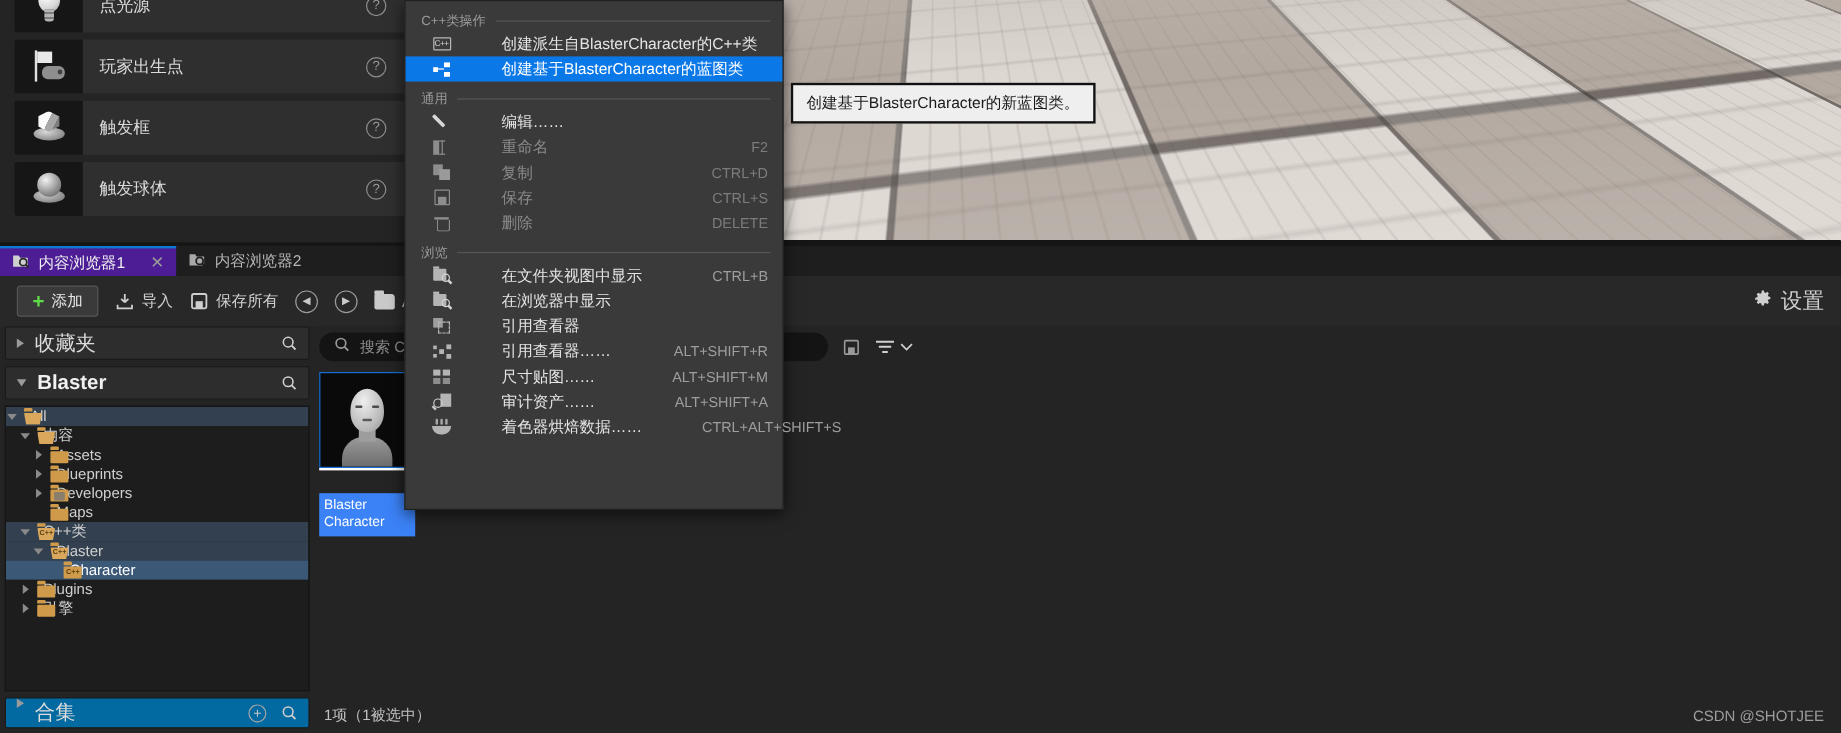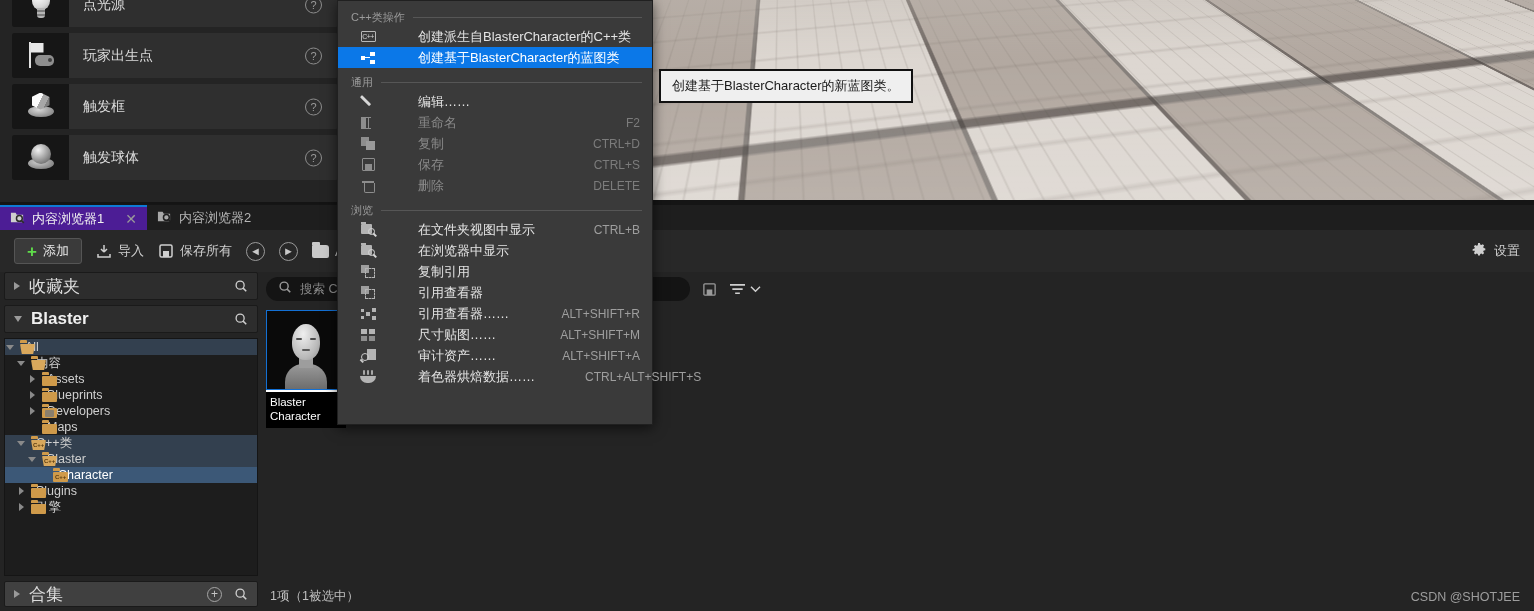--- a/index.html
+++ b/index.html
@@ -127,21 +127,21 @@
   .tb-icon { width: 16px; height: 16px; color: #cfcfcf; }
   .nav-circle {
     width: 19px; height: 19px; border: 1px solid #9a9a9a; border-radius: 50%;
     display: flex; align-items: center; justify-content: center; font-size: 11px; color: #c9c9c9;
   }
   .folder-glyph { width: 17px; height: 13px; background: #c9c9c9; border-radius: 1px 3px 2px 2px; position: relative; }
   .folder-glyph:before { content:''; position:absolute; left:0; top:-3px; width:8px; height:3px; background:#c9c9c9; border-radius:1px 1px 0 0; }
 
   .cb-settings {
     position: absolute; right: 14px; top: 25px; height: 42px; display: flex; align-items: center; gap: 7px;
-    font-size: 13px; color: #cfcfcf;
+    font-size: 18px; color: #cfcfcf;
   }
 
   
   .tree-col {
     position: absolute; left: 4px; top: 67px; width: 254px; height: 335px;
   }
   .tree-head {
     height: 28px; background: #2d2d2d; border: 1px solid #1a1a1a; border-radius: 2px;
     display: flex; align-items: center; padding: 0 9px; margin-bottom: 5px;
   }
@@ -165,22 +165,22 @@
   .fold { width: 15px; height: 12px; position: relative; margin-right: 5px; flex: none; }
   .fold .b { position: absolute; left: 0; bottom: 0; width: 15px; height: 10px; background: #cf9a4a; border-radius: 1px; }
   .fold .t { position: absolute; left: 0; top: 0; width: 7px; height: 3px; background: #cf9a4a; border-radius: 1px 1px 0 0; }
   .fold.open .b { background: #d9a85c; clip-path: polygon(0 0, 100% 0, 88% 100%, 12% 100%); }
   .fold .cpp { position: absolute; left: 2px; bottom: 1px; font-size: 6px; color: #5a3c10; font-weight: bold; line-height: 8px; }
   .fold .dev { position: absolute; left: 3px; bottom: 1px; width: 9px; height: 7px; background: #8a7f6d; border-radius: 1px; }
   .tnode .tlabel { white-space: nowrap; }
 
   .collections {
     position: absolute; left: 0; bottom: 0; width: 254px; height: 26px;
-    background: #404040; border: 1px solid #1a1a1a; border-radius: 2px;
-    display: flex; align-items: center; padding: 0 9px;
+    background: #0369a1; border: 1px solid #1a1a1a; border-radius: 2px;
+    display: flex; padding: 0 9px;
   }
   .coll-icons { margin-left: auto; display: flex; gap: 12px; align-items: center; }
   .circ-plus { width: 15px; height: 15px; border: 1px solid #a5a5a5; border-radius: 50%;
     color: #c5c5c5; font-size: 12px; line-height: 13px; text-align: center; }
 
   
   .asset-pane { position: absolute; left: 262px; top: 67px; right: 0; bottom: 0; background: #242424; }
   .search-row { position: absolute; left: 4px; top: 0; right: 14px; height: 34px; display: flex; align-items: center; gap: 12px; }
   .search-box {
     width: 424px; height: 24px; background: #141414; border-radius: 12px;
@@ -199,21 +199,21 @@
   .head-shape { width: 44px; height: 68px; position: relative; }
   .head-shape .skull { position: absolute; left: 8px; top: 3px; width: 28px; height: 36px; border-radius: 50% 50% 45% 45%;
     background: radial-gradient(ellipse at 40% 28%, #efefef, #b9b9b9 65%, #8d8d8d 100%); }
   .head-shape .neck { position: absolute; left: 15px; top: 33px; width: 14px; height: 14px; background: #9d9d9d; }
   .head-shape .body { position: absolute; left: 1px; top: 43px; width: 42px; height: 25px;
     background: linear-gradient(180deg, #9a9a9a, #6d6d6d); border-radius: 18px 18px 0 0; }
   .head-shape .eye { position: absolute; top: 17px; width: 6px; height: 2px; background: #4c4c4c; border-radius: 1px; }
   .head-shape .eye.l { left: 12px; } .head-shape .eye.r { left: 26px; }
   .head-shape .mouth { position: absolute; left: 18px; top: 28px; width: 8px; height: 2px; background: #5a5a5a; border-radius: 1px; }
   .asset-sep { width: 80px; height: 2px; background: #ffffff; }
-  .asset-name { width: 80px; background: #000000; color: #fff; font-size: 11.5px; line-height: 14px; padding: 3px 4px 5px; }
+  .asset-name { width: 80px; background: #3b82f6; color: #fff; font-size: 11.5px; line-height: 14px; padding: 3px 4px 5px; margin-top: 19px; }
 
   .status-bar {
     position: absolute; left: 8px; bottom: 6px; font-size: 12.5px; color: #c0c0c0;
   }
   .watermark { position: absolute; right: 14px; bottom: 7px; font-size: 12.5px; color: #9d9d9d; }
 
   
   .ctx {
     position: absolute; left: 337px; top: 0; width: 316px; height: 425px;
     background: #3a3a3a; border: 1px solid #202020;
@@ -689,29 +689,20 @@
         </span>
         <span class="ctx-lb">在浏览器中显示</span>
       </div>
       <div class="ctx-item">
         <span class="ctx-ic">
           <span class="g-copyref">
             <span class="s"></span>
             <span class="d"></span>
           </span>
         </span>
-        <span class="ctx-lb">复制引用</span>
-      </div>
-      <div class="ctx-item">
-        <span class="ctx-ic">
-          <span class="g-copyref">
-            <span class="s"></span>
-            <span class="d"></span>
-          </span>
-        </span>
         <span class="ctx-lb">引用查看器</span>
       </div>
       <div class="ctx-item">
         <span class="ctx-ic">
           <span class="g-refview">
             <i class="l1"></i>
             <i class="l2"></i>
             <i class="c1"></i>
             <i class="r1"></i>
             <i class="r2"></i>

